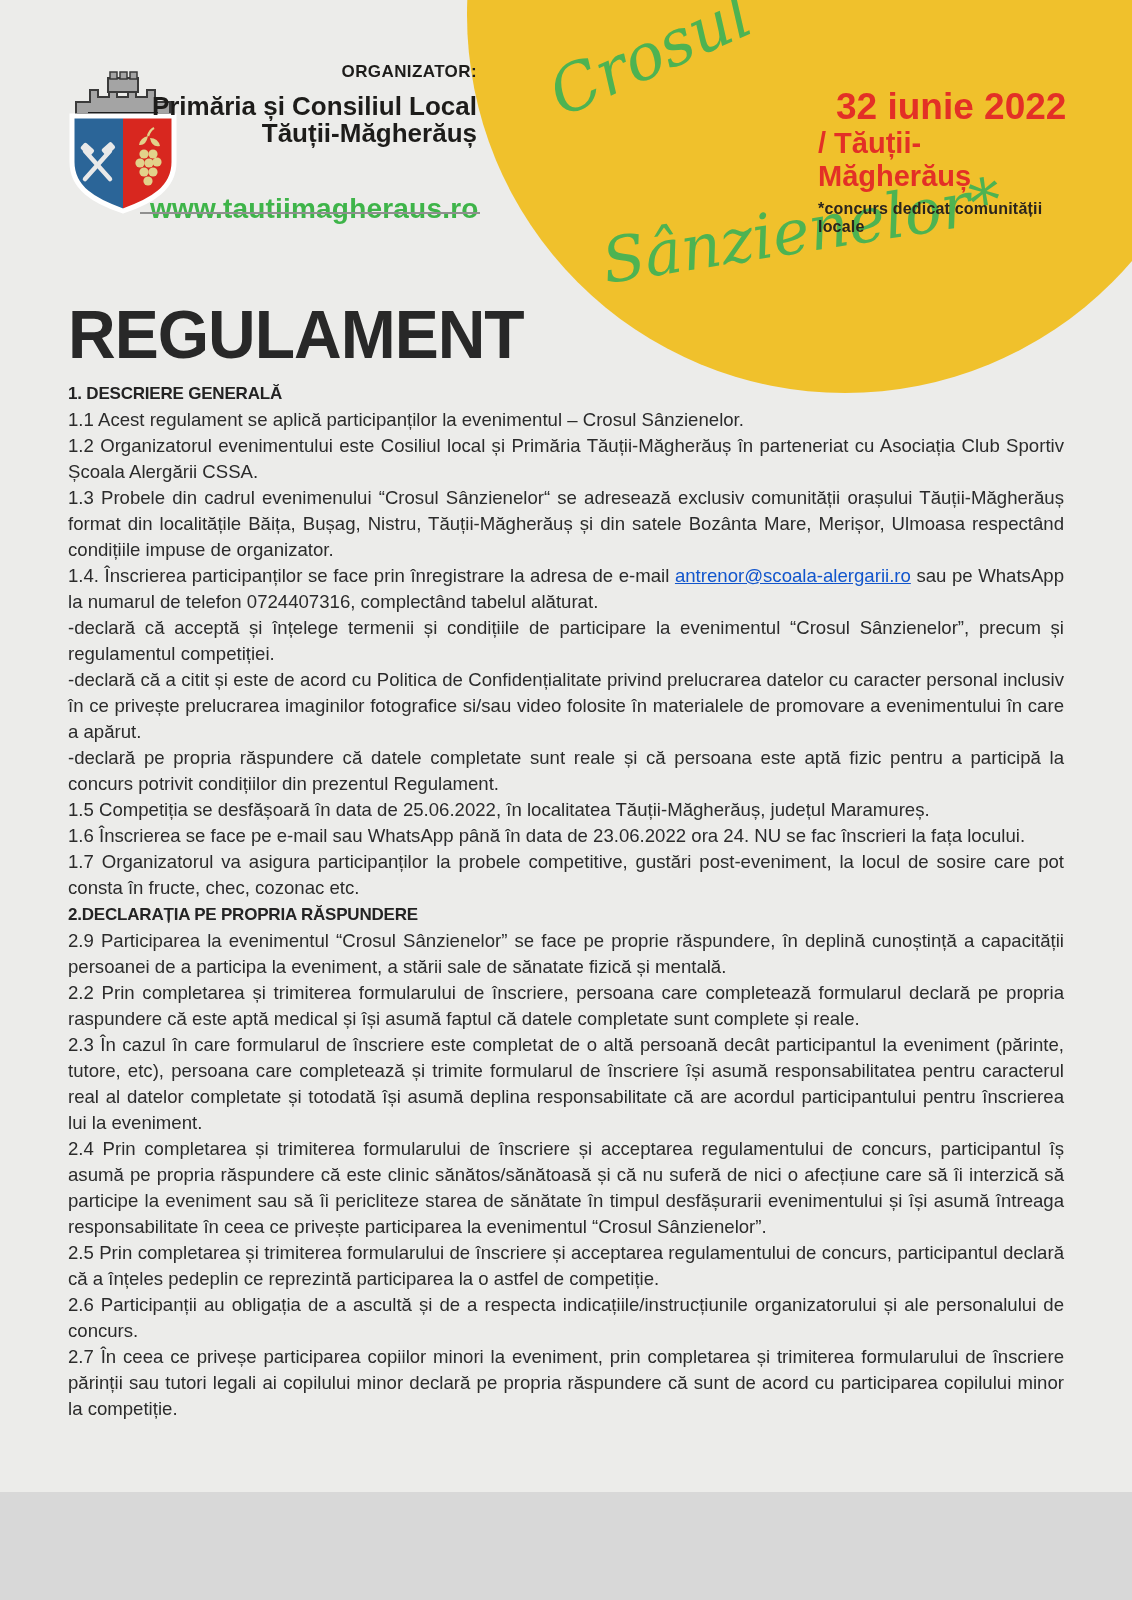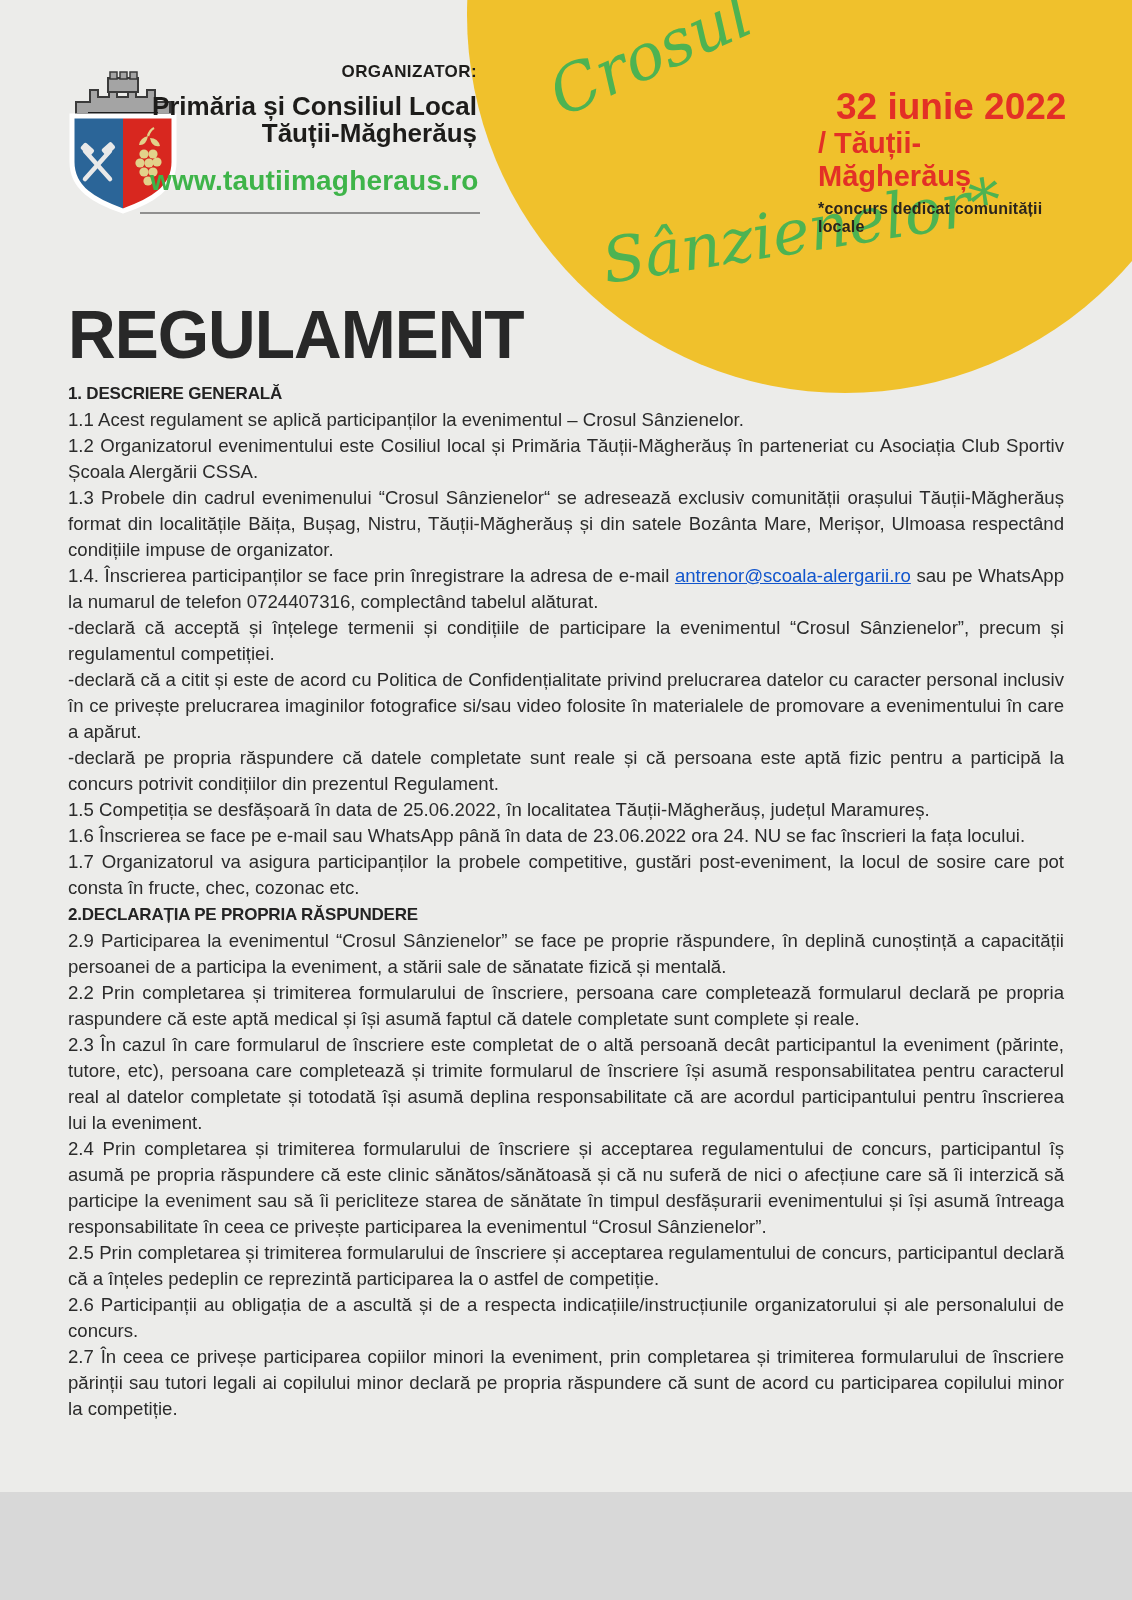--- a/index.html
+++ b/index.html
@@ -37,21 +37,21 @@
   
   .crest{position:absolute;left:60px;top:62px;z-index:2;}
   .org-block{
     position:absolute;left:150px;top:62px;width:327px;
     text-align:right;z-index:2;color:#1D1C1A;
   }
   .org-label{font-size:17px;font-weight:700;letter-spacing:0.4px;}
   .org-name{font-size:26px;font-weight:700;line-height:1.05;}
   .org-name.first{margin-top:11px;}
   .org-site{
-    display:inline-block;margin-top:17px;
+    display:inline-block;margin-top:45px;
     font-size:28px;font-weight:700;color:#3EB449;letter-spacing:0.2px;
     cursor:pointer;
   }
   .org-underline{
     position:absolute;left:140px;top:212px;width:340px;height:0;
     border-top:2px solid #8F8F8F;z-index:2;
   }
   
   .doc{position:absolute;left:68px;top:300px;width:996px;z-index:2;}
   .title{

